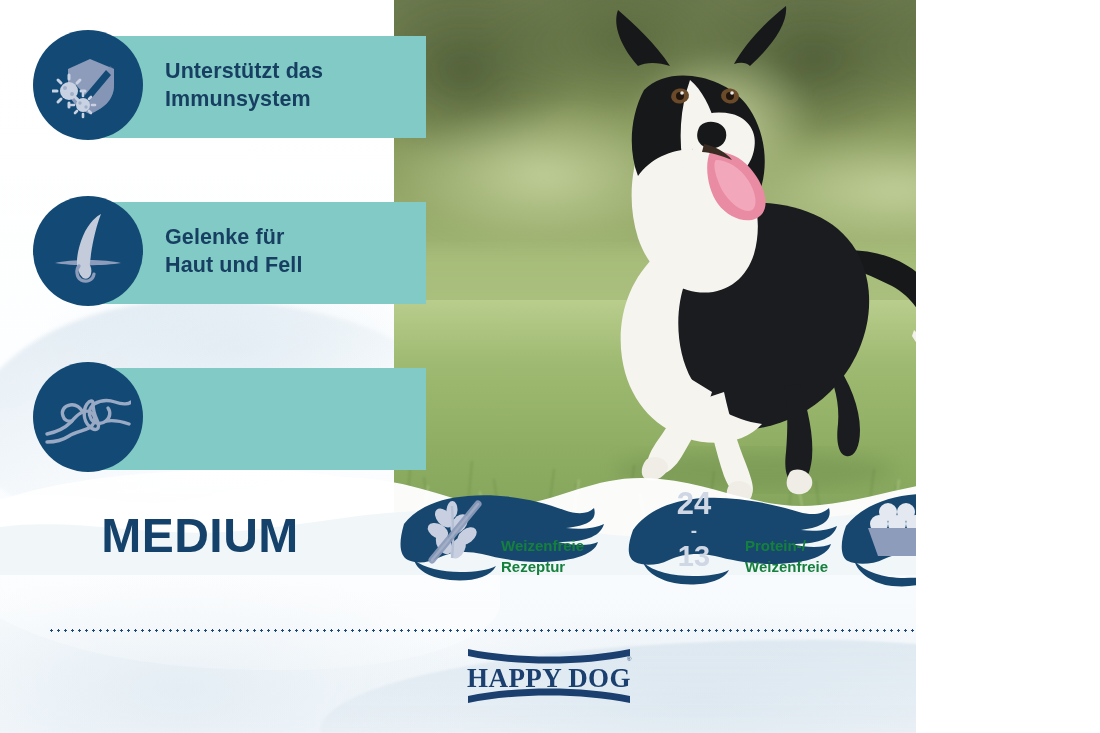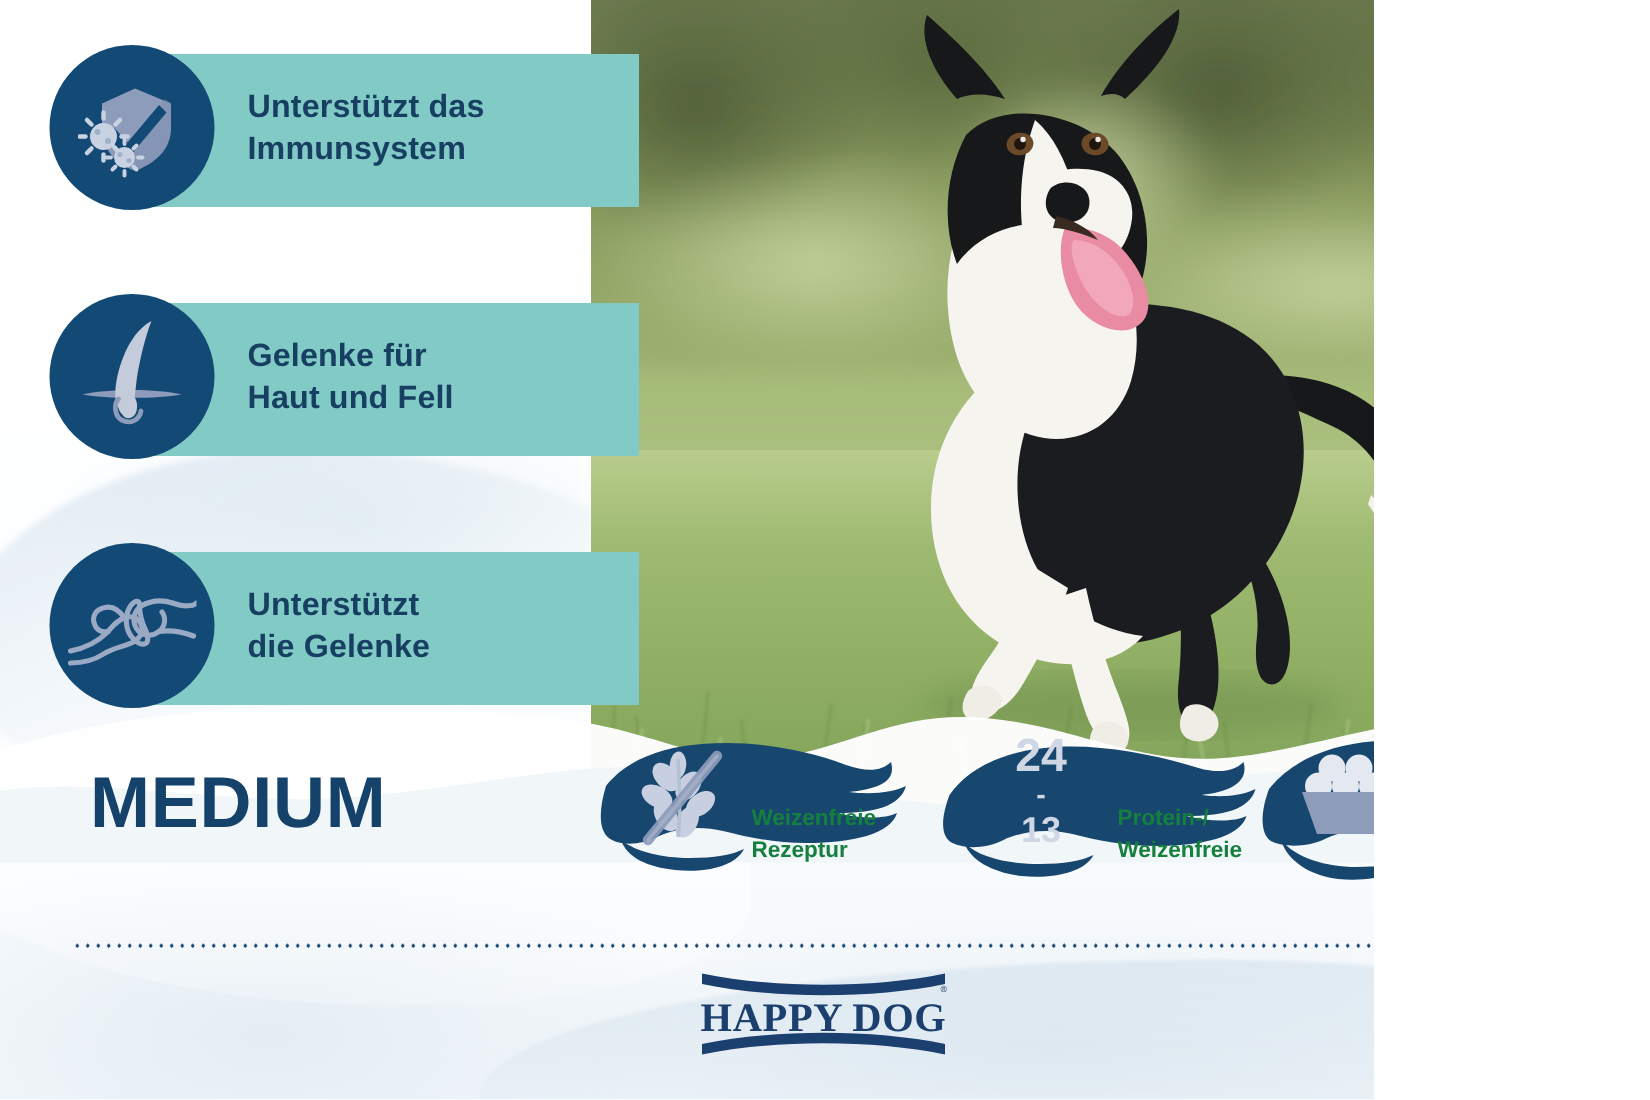--- a/index.html
+++ b/index.html
@@ -80,20 +80,21 @@
   #badge-immune{left:33px;top:30px;}
   #badge-immune .bar{width:345px;}
   #badge-skin{left:33px;top:196px;}
   #badge-skin .bar{width:345px;}
   #badge-joints{left:33px;top:362px;}
   #badge-joints .bar{width:345px;}
 
   
   .headline{
     position:absolute;left:60px;top:510px;width:280px;
+    text-align:center;
     color:#15426b;
     font-weight:700;
     font-size:48px;
     line-height:1.08;
     letter-spacing:.5px;
   }
   .headline .l2{display:block;}
 
   
   .brush{position:absolute;top:480px;height:120px;}
@@ -362,24 +363,20 @@
                    C51 46 49 51 44 54 C38 57 30 58 24 62 C18 66 10 68 2 68"></path>
           <path d="M38 38 C34 32 30 30 25 31 C19 32 16 37 18 42 C19 46 23 48 27 47"></path>
           <path d="M49 30 C56 26 64 26 70 28 C78 31 84 30 86 28"></path>
           <path d="M49 30 C44 34 43 40 46 45 C49 50 56 51 61 47 C65 44 66 38 63 34"></path>
           <path d="M61 47 C68 46 76 47 84 50"></path>
           <path d="M42 30 C38 36 38 46 44 52 C47 55 50 56 52 55 C54 54 54 50 52 46
                    C49 40 48 34 48 29 C48 26 45 26 42 30 Z"></path>
         </g>
       </svg>
     </div>
-    <div class="label">
-      <span>Unterstützt</span><br>
-      <span>die Gelenke</span>
-    </div>
   </div>
 
   <div class="headline">
     <span>MEDIUM</span>
   </div>
 
   <div class="brush" id="brush-wheat">
     <svg class="stroke" width="270" height="120" viewBox="0 0 270 120" aria-hidden="true">
       <path d="M6,44 C20,26 44,18 70,16 C104,13 140,20 166,30 C180,35 190,34 196,28
                C200,42 186,46 168,48 C184,50 198,48 206,44 C202,58 184,62 160,62
@@ -415,21 +412,21 @@
       <path d="M8,50 C22,30 48,20 78,18 C112,16 148,24 174,32 C188,36 198,34 204,28
                C208,42 194,48 176,50 C192,52 204,50 212,46 C208,60 190,64 166,64
                C182,68 198,68 206,64 C202,78 176,84 146,84 C124,84 106,80 90,76
                C74,72 56,74 44,80 C32,86 18,86 10,82 C2,78 2,66 8,50 Z" fill="#17476f"></path>
       <path d="M18,82 C28,92 48,96 68,96 C84,96 96,94 104,90 C98,102 76,106 56,104
                C38,102 22,94 18,82 Z" fill="#17476f"></path>
     </svg>
     <div class="ico" style="left:34px;top:8px;width:70px;text-align:center;color:#cfd6e4;font-weight:700;line-height:1;">
       <div style="font-size:31px;">24</div>
       <div style="font-size:19px;margin:2px 0 2px;">-</div>
-      <div style="font-size:24px;">13</div>
+      <div style="font-size:29px;">13</div>
     </div>
     <div class="txt">
       <span>Protein-/</span><br>
       <span>Weizenfreie</span>
     </div>
   </div>
 
   <div class="brush" id="brush-bowl">
     <svg class="stroke" width="270" height="120" viewBox="0 0 270 120" aria-hidden="true">
       <path d="M8,46 C24,26 50,16 80,14 C114,12 150,20 176,30 C190,35 200,33 206,27

